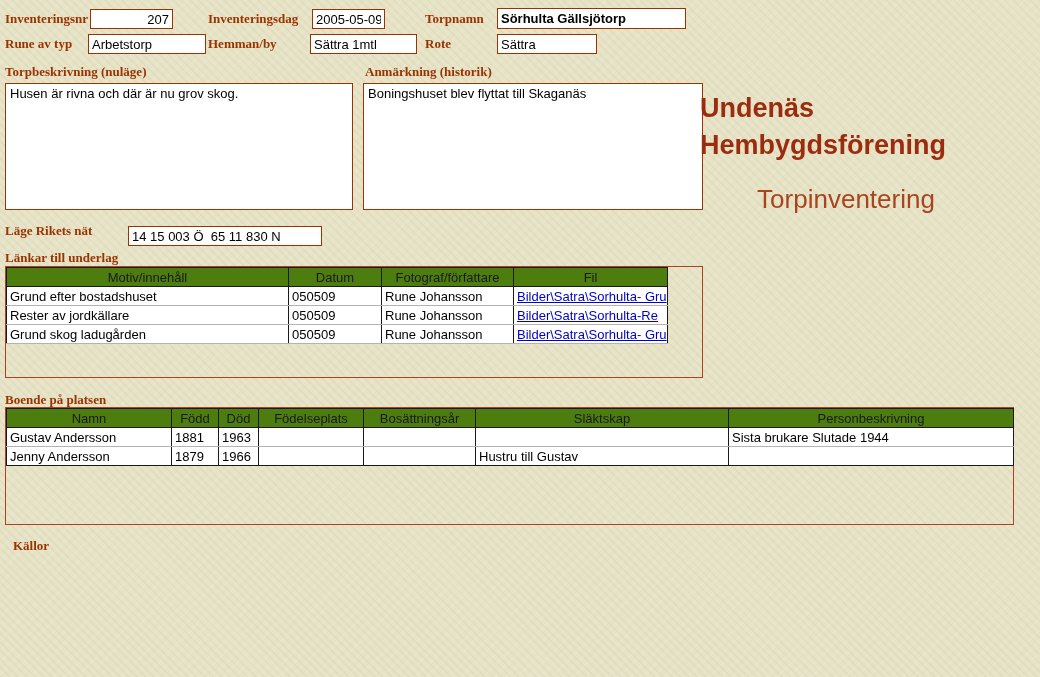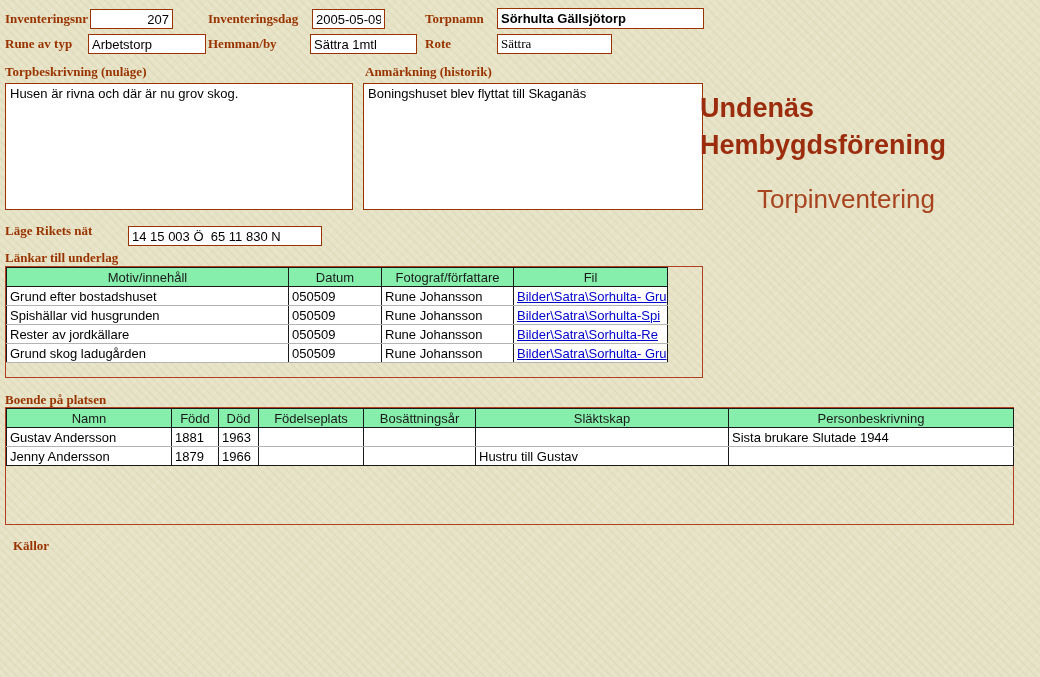--- a/index.html
+++ b/index.html
@@ -11,45 +11,45 @@
       repeating-linear-gradient(-45deg, rgba(255,255,255,0.08) 0 3px, rgba(0,0,0,0) 3px 8px);
     font-family:"Liberation Sans", sans-serif;
   }
   .lbl { position:absolute; font:bold 13px "Liberation Serif", serif; color:#993300; white-space:nowrap; }
   .fld { position:absolute; border:1px solid #993300; background:#fff; font:13px "Liberation Sans", sans-serif; padding:7px 3px; height:20px; box-sizing:border-box; color:#000; }
   .fld.right { text-align:right; }
   .fld.bold { font-weight:bold; }
   .ta { position:absolute; border:1px solid #993300; background:#fff; font:13px "Liberation Sans", sans-serif; padding:2px 4px; box-sizing:border-box; resize:none; color:#000; overflow:hidden; }
   .frame { position:absolute; border:1px solid #b04020; box-sizing:border-box; }
   .grid { border-collapse:collapse; table-layout:fixed; background:#fff; border:1px solid #1a1a1a; font:13px "Liberation Sans", sans-serif; }
-  .grid th { background:#86efac; font-weight:normal; color:#1a1a1a; border:1px solid #1a1a1a; padding:1px 3px; height:16px; overflow:hidden; white-space:nowrap; text-align:center; }
+  .grid th { background:#4d7c0f; font-weight:normal; color:#1a1a1a; border:1px solid #1a1a1a; padding:1px 3px; height:16px; overflow:hidden; white-space:nowrap; text-align:center; }
   .grid td { border-left:1px solid #1a1a1a; border-right:1px solid #1a1a1a; border-bottom:1px solid #b3b3b3; padding:1px 3px; height:16px; overflow:hidden; white-space:nowrap; color:#000; text-align:left; }
   .grid tr.last td { border-bottom:1px solid #1a1a1a; }
   .grid a { color:#0000cc; text-decoration:underline; cursor:pointer; }
   .title { position:absolute; left:700px; width:292px; text-align:left; color:#9b2d0e; font:bold 27px "Liberation Sans", sans-serif; line-height:37px; }
   .subtitle { position:absolute; left:700px; width:292px; text-align:center; color:#a8441f; font:26px "Liberation Sans", sans-serif; }
 </style>
 </head>
 <body>
 
 <div class="stage">
 
   <span class="lbl" style="left:5px; top:11px;">Inventeringsnr</span>
   <input class="fld right" style="left: 90px; top: 9px; width: 83px;" value="207">
   <span class="lbl" style="left:208px; top:11px;">Inventeringsdag</span>
   <input class="fld" style="left: 312px; top: 9px; width: 73px;" value="2005-05-09">
   <span class="lbl" style="left:425px; top:11px;">Torpnamn</span>
-  <input class="fld bold" style="left: 497px; top: 8px; width: 207px; height: 21px;" value="Sörhulta Gällsjötorp">
+  <input class="fld bold" style="left: 497px; top: 8px; width: 189px; height: 21px;" value="Sörhulta Gällsjötorp">
 
   <span class="lbl" style="left:5px; top:36px;">Rune av typ</span>
   <input class="fld" style="left: 88px; top: 34px; width: 118px;" value="Arbetstorp">
   <span class="lbl" style="left:208px; top:36px;">Hemman/by</span>
   <input class="fld" style="left: 310px; top: 34px; width: 107px;" value="Sättra 1mtl">
   <span class="lbl" style="left:425px; top:36px;">Rote</span>
-  <input class="fld" style="left: 497px; top: 34px; width: 115px; font-family: Liberation Serif, serif;" value="Sättra">
+  <input class="fld" style="left: 497px; top: 34px; width: 100px;" value="Sättra">
 
   <span class="lbl" style="left:5px; top:64px;">Torpbeskrivning (nuläge)</span>
   <span class="lbl" style="left:365px; top:64px;">Anmärkning (historik)</span>
   <textarea class="ta" style="left: 5px; top: 83px; width: 348px; height: 127px;">Husen är rivna och där är nu grov skog.</textarea>
   <textarea class="ta" style="left: 363px; top: 83px; width: 340px; height: 127px;">Boningshuset blev flyttat till Skaganäs</textarea>
 
   <span class="lbl" style="left:5px; top:223px;">Läge Rikets nät</span>
   <input class="fld" style="left: 128px; top: 226px; width: 194px;" value="14 15 003 Ö  65 11 830 N">
 
   <span class="lbl" style="left:5px; top:250px;">Länkar till underlag</span>
@@ -68,26 +68,20 @@
           <th>Fotograf/författare</th>
           <th>Fil</th>
         </tr>
       </thead>
       <tbody>
         <tr>
           <td>Grund efter bostadshuset</td>
           <td>050509</td>
           <td>Rune Johansson</td>
           <td><a>Bilder\Satra\Sorhulta- Gru</a></td>
-        </tr>
-        <tr>
-          <td>Spishällar vid husgrunden</td>
-          <td>050509</td>
-          <td>Rune Johansson</td>
-          <td><a>Bilder\Satra\Sorhulta-Spi</a></td>
         </tr>
         <tr>
           <td>Rester av jordkällare</td>
           <td>050509</td>
           <td>Rune Johansson</td>
           <td><a>Bilder\Satra\Sorhulta-Re</a></td>
         </tr>
         <tr>
           <td>Grund skog ladugården</td>
           <td>050509</td>

